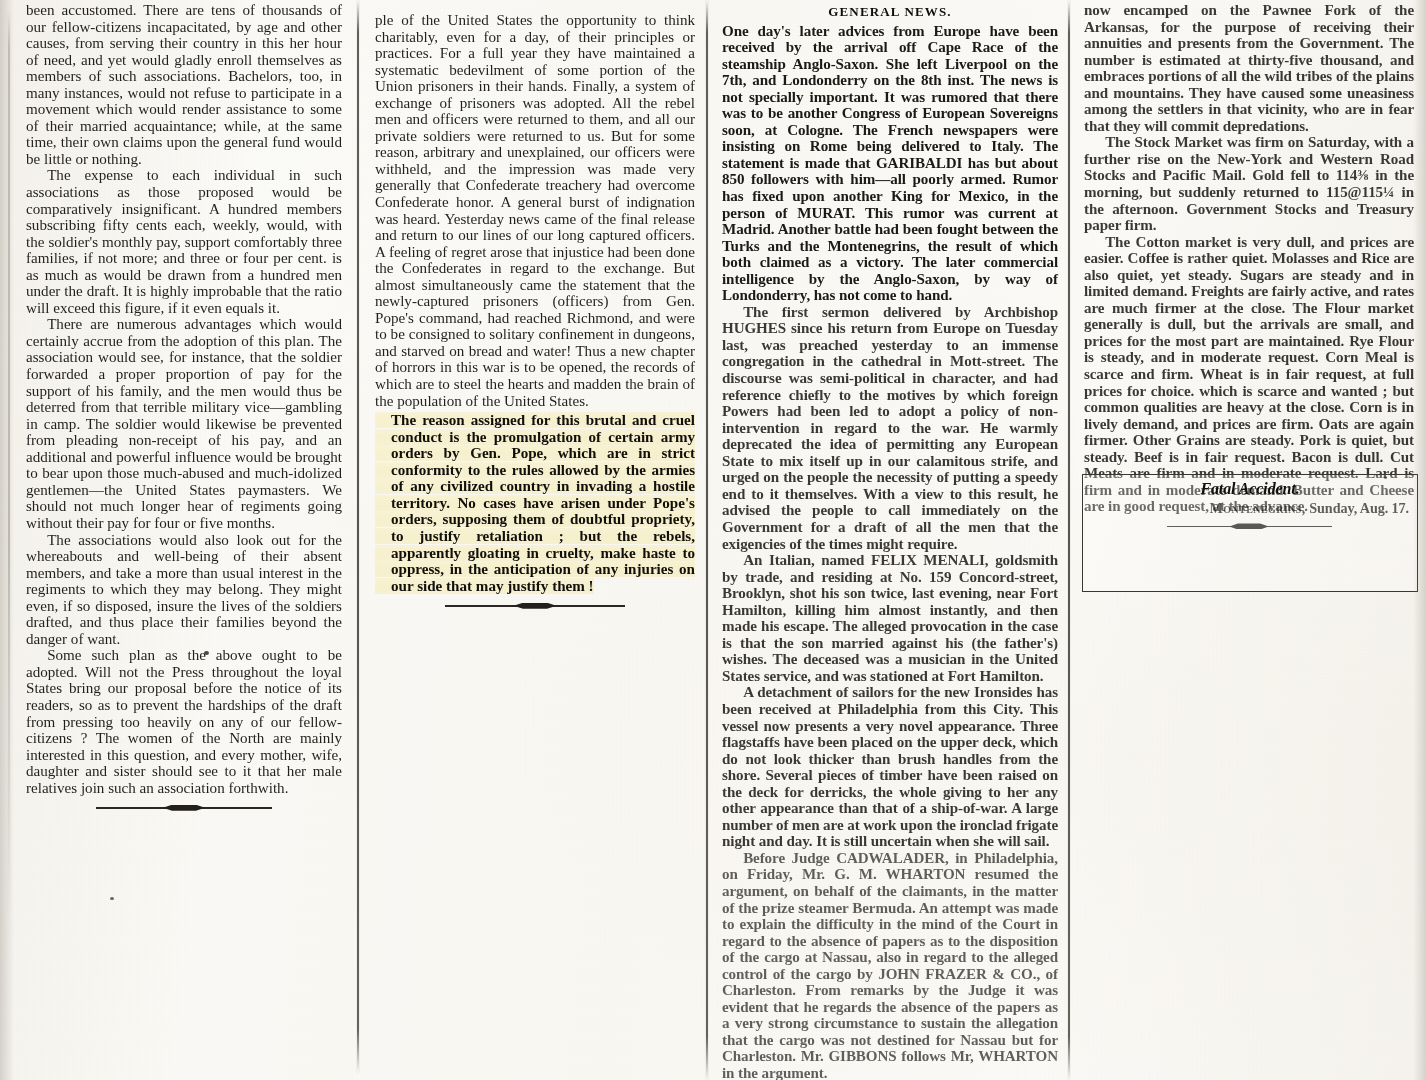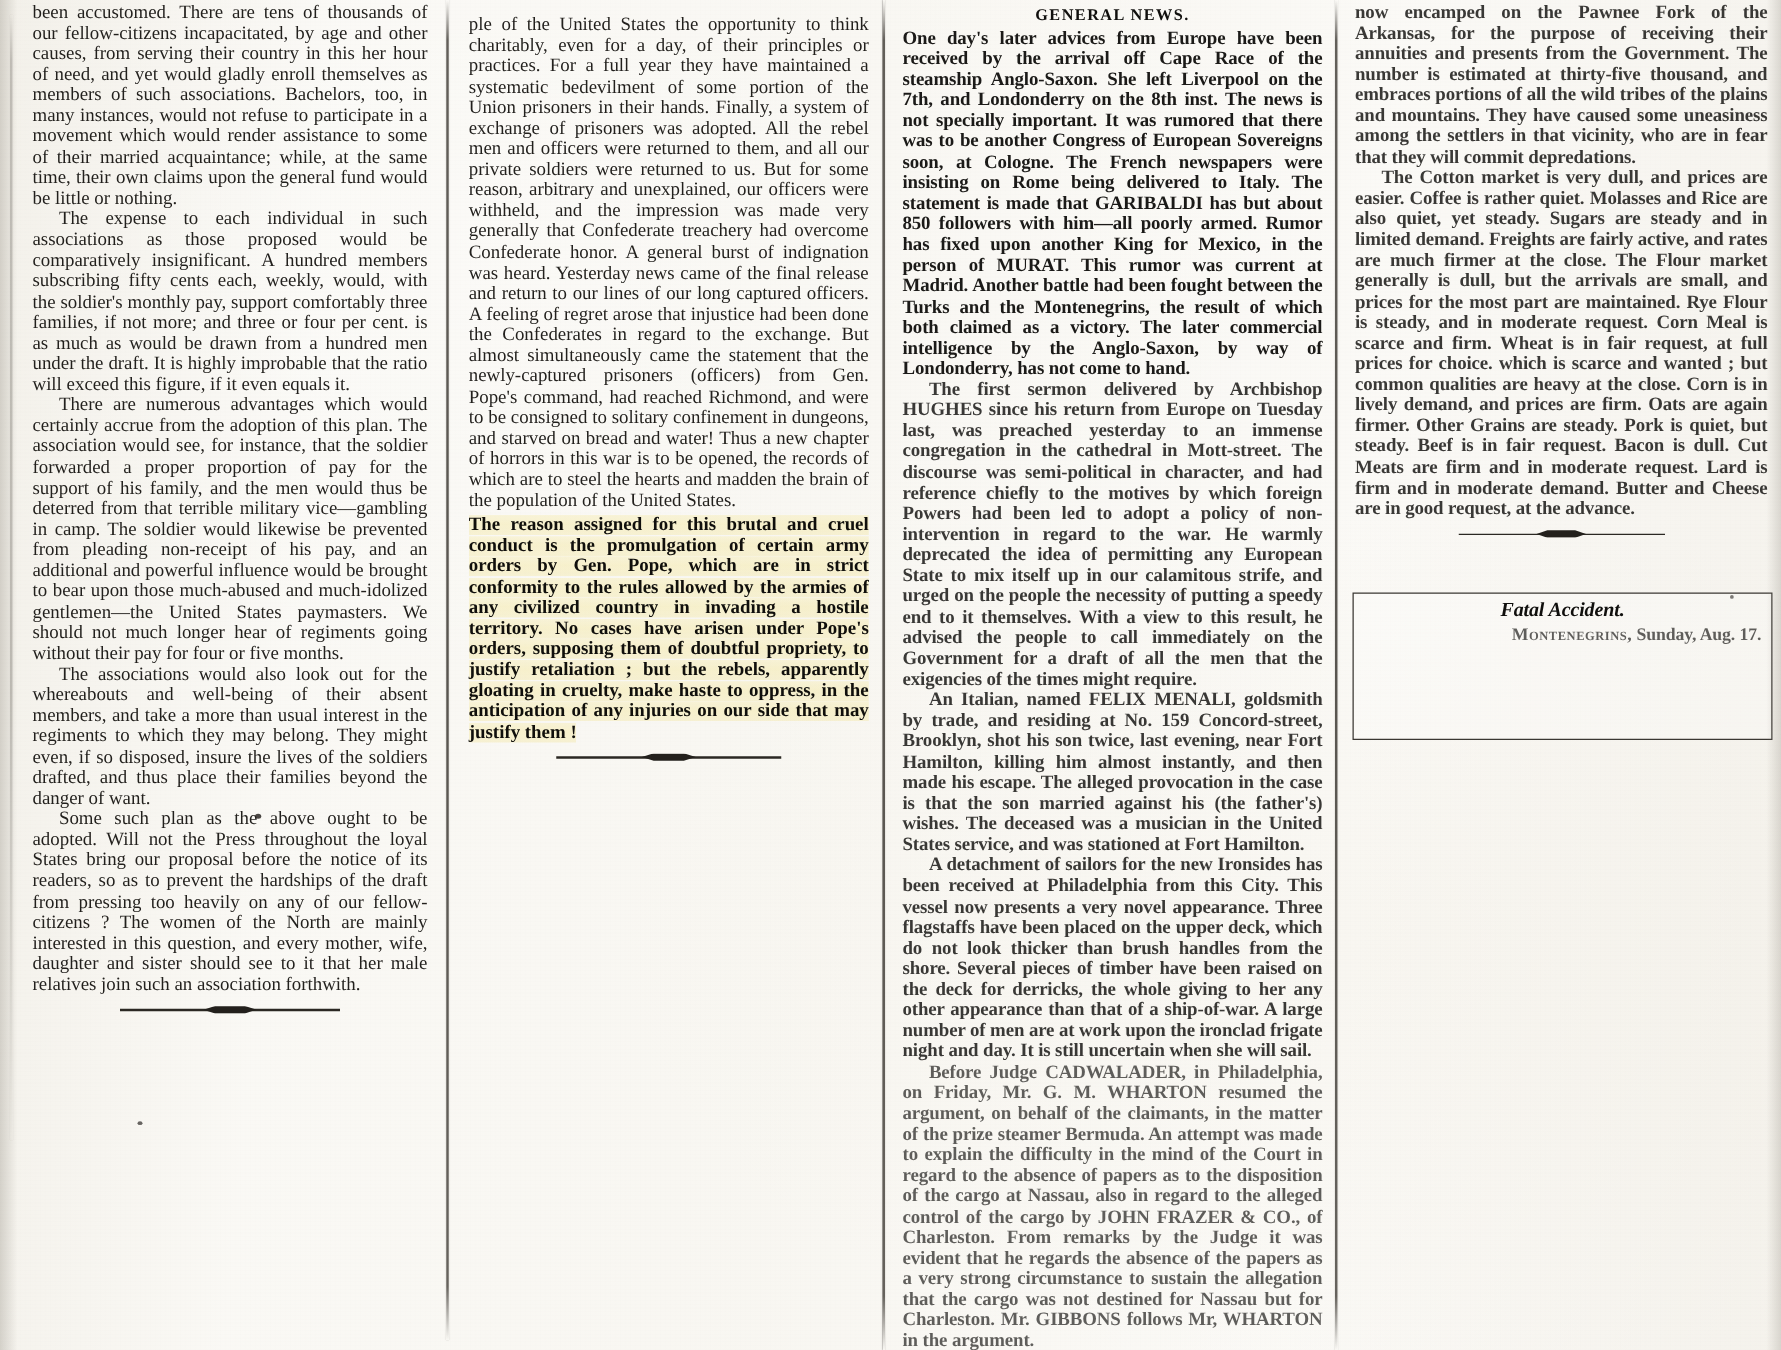--- a/index.html
+++ b/index.html
@@ -120,20 +120,21 @@
   .f2 { opacity: 0.82; }
   .f3 { opacity: 0.66; }
   .f4 { opacity: 0.52; }
 
   
   .highlight {
     background: linear-gradient(180deg, rgba(245,231,150,0.30) 0%, rgba(243,228,140,0.38) 45%, rgba(240,224,135,0.30) 100%);
     font-weight: bold;
     color: #100f0c;
     box-decoration-break: clone;
+    padding-left: 16px;
   }
 
   
   .box {
     position: absolute;
     box-sizing: border-box;
     border: 1.4px solid #3a3732;
     background: rgba(255,255,255,0.25);
     padding: 6px 8px 10px 8px;
   }
@@ -207,20 +208,21 @@
     <p class="f2">An Italian, named FELIX MENALI, goldsmith by trade, and residing at No. 159 Concord-street, Brooklyn, shot his son twice, last evening, near Fort Hamilton, killing him almost instantly, and then made his escape. The alleged provocation in the case is that the son married against his (the father's) wishes. The deceased was a musician in the United States service, and was stationed at Fort Hamilton.</p>
     <p class="f2">A detachment of sailors for the new Ironsides has been received at Philadelphia from this City. This vessel now presents a very novel appearance. Three flagstaffs have been placed on the upper deck, which do not look thicker than brush handles from the shore. Several pieces of timber have been raised on the deck for derricks, the whole giving to her any other appearance than that of a ship-of-war. A large number of men are at work upon the ironclad frigate night and day. It is still uncertain when she will sail.</p>
     <p class="f3">Before Judge CADWALADER, in Philadelphia, on Friday, Mr. G. M. WHARTON resumed the argument, on behalf of the claimants, in the matter of the prize steamer Bermuda. An attempt was made to explain the difficulty in the mind of the Court in regard to the absence of papers as to the disposition of the cargo at Nassau, also in regard to the alleged control of the cargo by JOHN FRAZER &amp; CO., of Charleston. From remarks by the Judge it was evident that he regards the absence of the papers as a very strong circumstance to sustain the allegation that the cargo was not destined for Nassau but for Charleston. Mr. GIBBONS follows Mr, WHARTON in the argument.</p>
 
   </div>
 
   <div class="rule-v" style="left:1068px; top:0px; height:1080px;"></div>
 
   <div class="col col-body heavy" style="left:1084px; width:330px; top:2px;">
     <p class="cont f2">now encamped on the Pawnee Fork of the Arkansas, for the purpose of receiving their annuities and presents from the Government. The number is estimated at thirty-five thousand, and embraces portions of all the wild tribes of the plains and mountains. They have caused some uneasiness among the settlers in that vicinity, who are in fear that they will commit depredations.</p>
+    <p class="f2">The Stock Market was firm on Saturday, with a further rise on the New-York and Western Road Stocks and Pacific Mail. Gold fell to 114⅜ in the morning, but suddenly returned to 115@115¼ in the afternoon. Government Stocks and Treasury paper firm.</p>
     <p class="f2">The Cotton market is very dull, and prices are easier. Coffee is rather quiet. Molasses and Rice are also quiet, yet steady. Sugars are steady and in limited demand. Freights are fairly active, and rates are much firmer at the close. The Flour market generally is dull, but the arrivals are small, and prices for the most part are maintained. Rye Flour is steady, and in moderate request. Corn Meal is scarce and firm. Wheat is in fair request, at full prices for choice. which is scarce and wanted ; but common qualities are heavy at the close. Corn is in lively demand, and prices are firm. Oats are again firmer. Other Grains are steady. Pork is quiet, but steady. Beef is in fair request. Bacon is dull. Cut Meats are firm and in moderate request. Lard is firm and in moderate demand. Butter and Cheese are in good request, at the advance.</p>
     <div class="orn" style="width:50%;"></div>
   </div>
 
   <div class="box col-body heavy" style="left:1082px; top:474px; width:336px; height:118px;">
     <div class="box-title">Fatal Accident.</div>
     <div class="dateline f3">
       <span class="place">Montenegrins,</span><span> Sunday, Aug. 17.</span>
     </div>
   </div>

